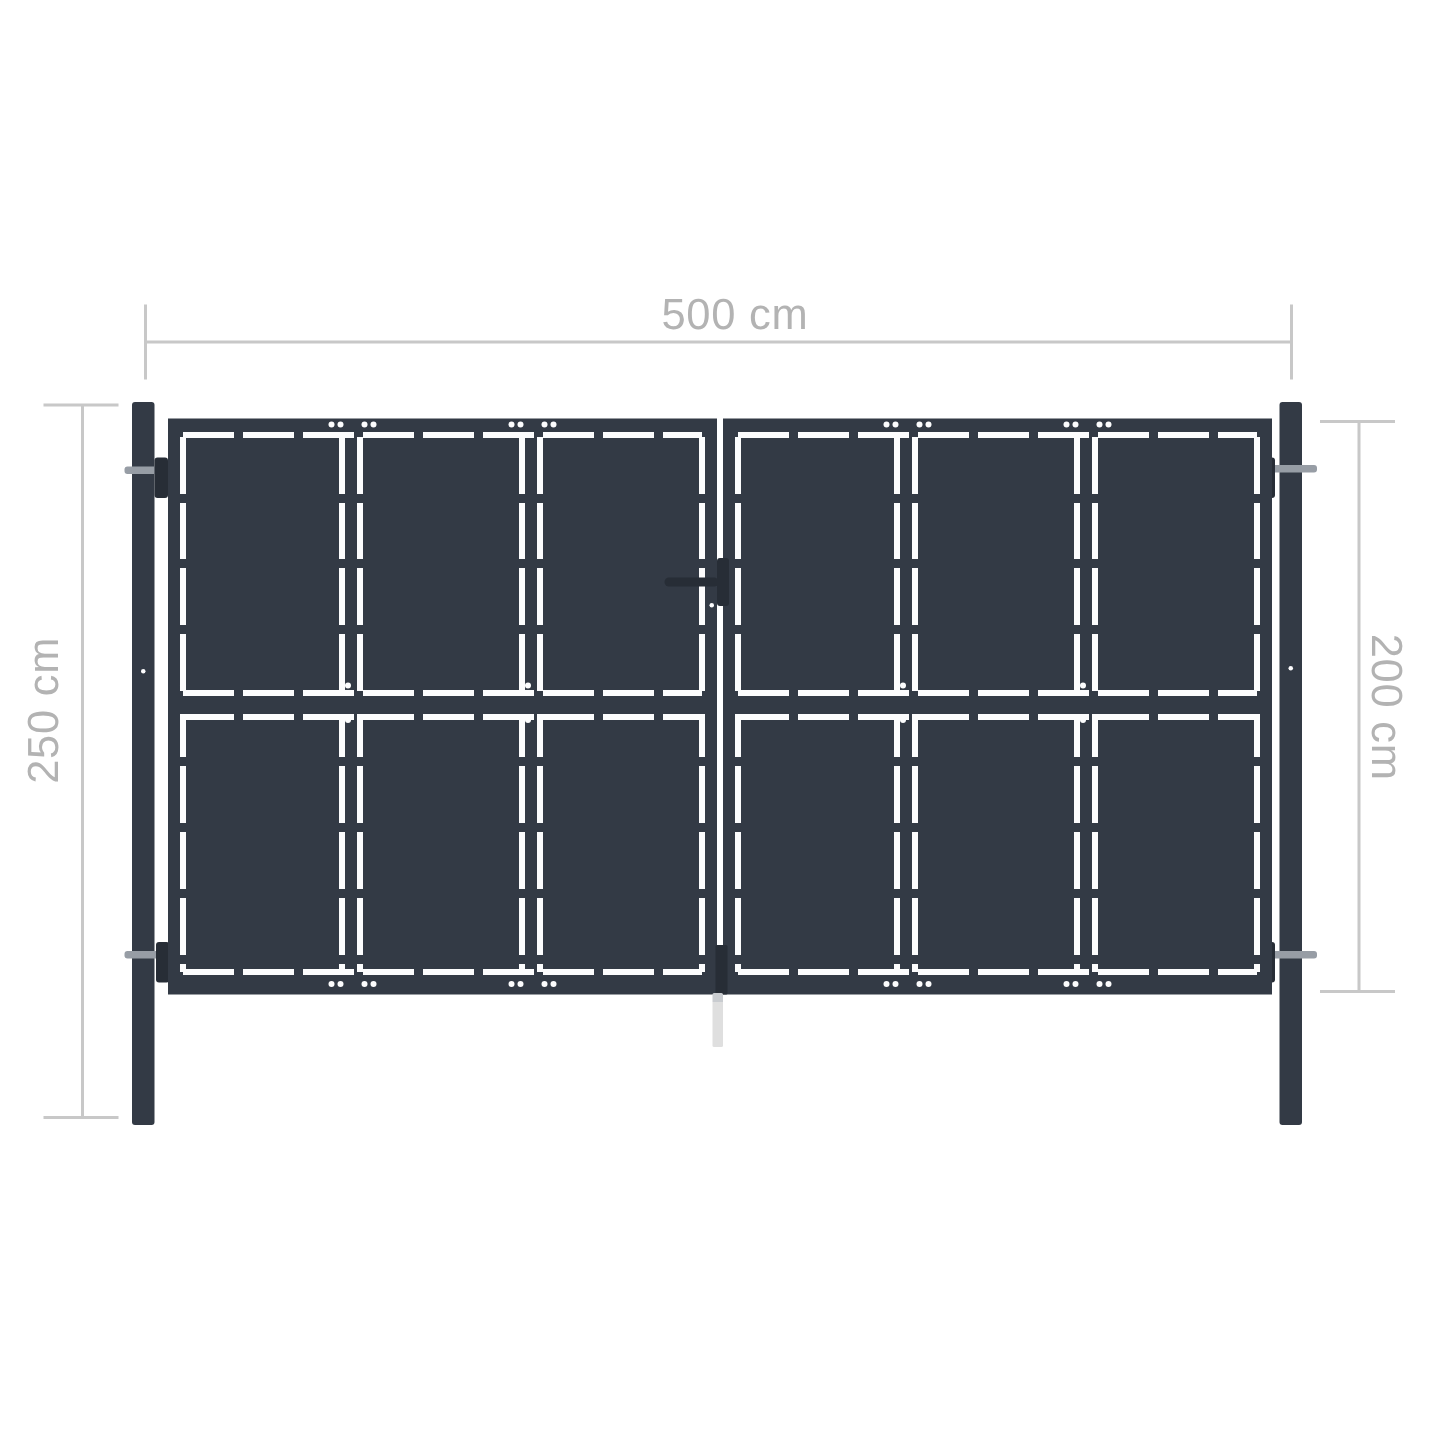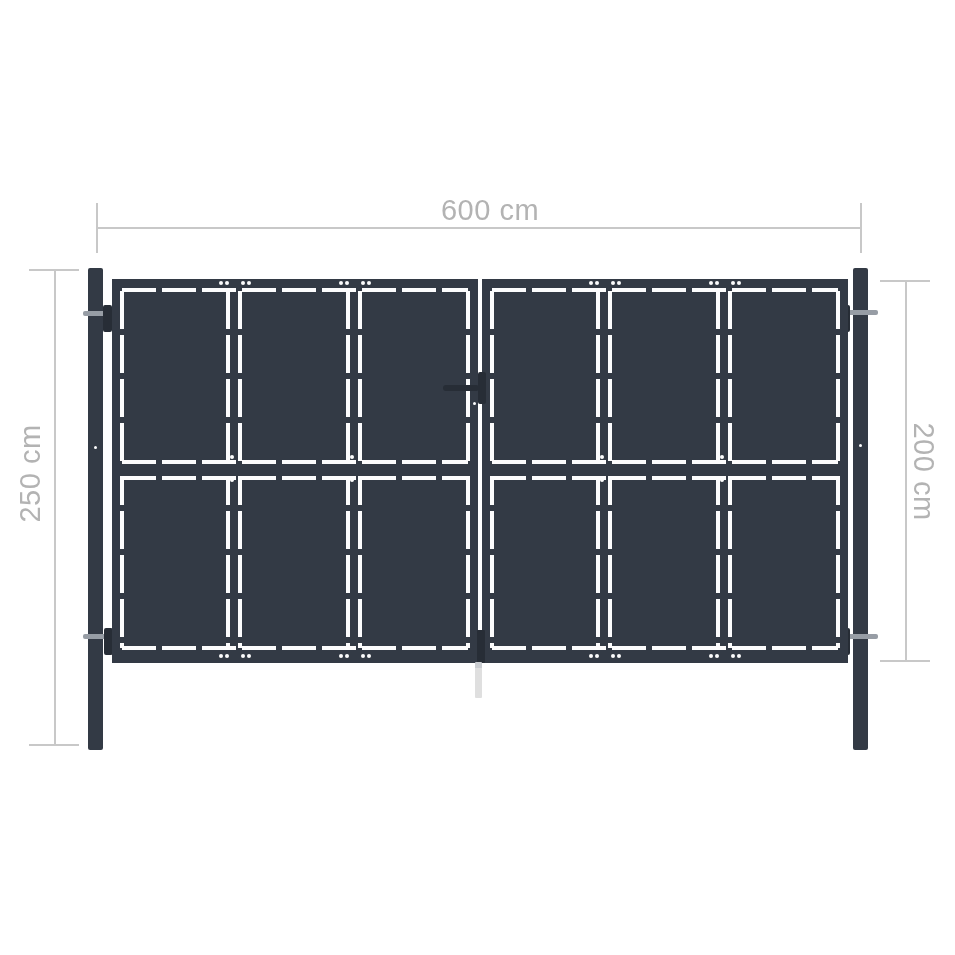--- a/index.html
+++ b/index.html
@@ -81,21 +81,21 @@
     background:linear-gradient(180deg,#c9ccd0 0 6px,#dfdfdf 6px 100%);}
 </style>
 </head>
 <body>
 
 <div class="scene">
 
   <div class="dim-h-line" style="left:96px;top:227px;width:766px;"></div>
   <div class="dim-v-line" style="left:96px;top:203px;height:50px;"></div>
   <div class="dim-v-line" style="left:860px;top:203px;height:50px;"></div>
-  <div class="dim-label" style="left:402px;top:194px;width:176px;">600 cm</div>
+  <div class="dim-label" style="left:402px;top:194px;width:176px;">500 cm</div>
 
   <div class="dim-v-line" style="left:54px;top:270px;height:476px;"></div>
   <div class="dim-h-line" style="left:29px;top:269px;width:50px;"></div>
   <div class="dim-h-line" style="left:29px;top:744px;width:50px;"></div>
   <div class="dim-label rot-ccw" style="left:-50px;top:457px;width:160px;">250 cm</div>
 
   <div class="dim-v-line" style="left:905px;top:281px;height:380px;"></div>
   <div class="dim-h-line" style="left:880px;top:280px;width:50px;"></div>
   <div class="dim-h-line" style="left:880px;top:660px;width:50px;"></div>
   <div class="dim-label rot-cw" style="left:843px;top:455px;width:160px;">200 cm</div>

